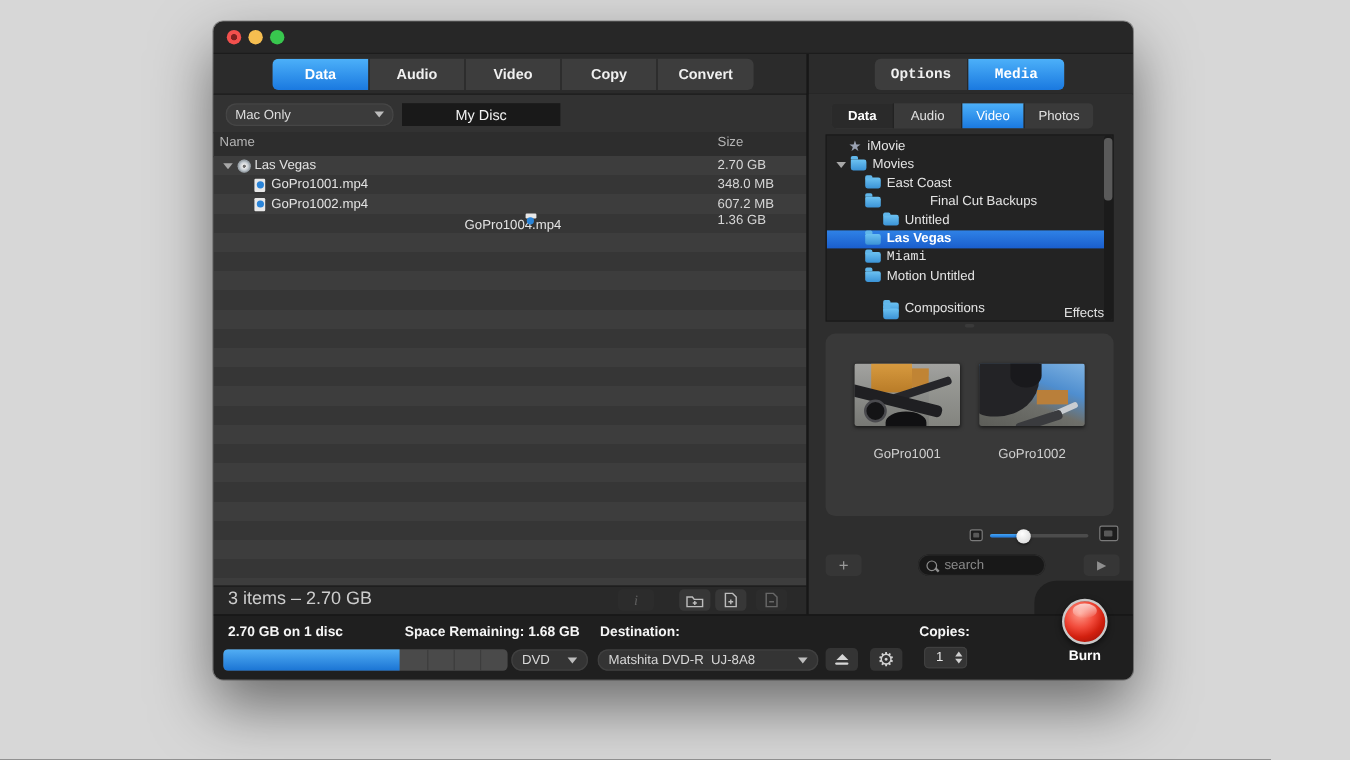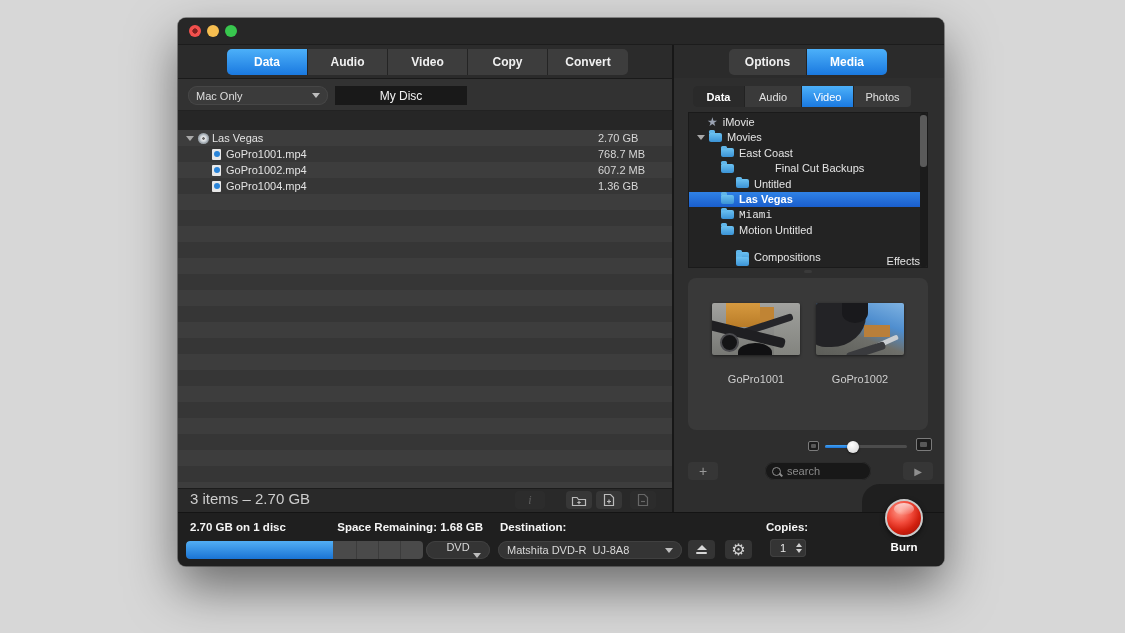--- a/index.html
+++ b/index.html
@@ -125,60 +125,64 @@
   </div>
 
   <div id="tabbar">
     <div class="seg-group" style="left:49px;top:4px;">
       <div class="seg active" style="width:80px;">Data</div>
       <div class="seg" style="width:79px;">Audio</div>
       <div class="seg" style="width:79px;">Video</div>
       <div class="seg" style="width:79px;">Copy</div>
       <div class="seg" style="width:80px;">Convert</div>
     </div>
-    <div class="seg-group" style="left:551px;top:4px;">
+    <div class="seg-group" style="left:551px;top:4px;font-family:Liberation Mono, monospace;">
       <div class="seg" style="width:77px;">Options</div>
       <div class="seg active" style="width:80px;">Media</div>
     </div>
     <div id="detach-btn">
       <svg width="22" height="17" viewBox="0 0 22 17">
         <rect x="2" y="5" width="13" height="9" rx="1.5" fill="#3f3f3f" stroke="#6a6a6a" stroke-width="1"></rect>
         <path d="M9 11 L16 4" stroke="#e6e6e6" stroke-width="1.6" fill="none"></path>
         <path d="M12 4 h4 v4" stroke="#e6e6e6" stroke-width="1.6" fill="none"></path>
       </svg>
     </div>
   </div>
 
   <div id="toolbar-row">
     <div class="dropdown" style="position:absolute;left:10px;top:7px;width:140px;height:19px;box-sizing:border-box;">
       <span>Mac Only</span>
       <span class="dd-arrow"></span>
     </div>
   </div>
   <div id="disc-name">My Disc</div>
 
+  <div id="list-header">
+    <span class="abs" style="left:5px;top:3px;">Name</span>
+    <span class="abs" style="left:420px;top:3px;">Size</span>
+  </div>
 
   <div id="file-list">
     <div class="list-row" style="top:0;">
       <span class="tri" style="margin-left:8px;"></span>
       <span class="disc-icon" style="margin-left:4px;"></span>
       <span style="margin-left:3px;">Las Vegas</span>
       <span class="list-size">2.70 GB</span>
     </div>
     <div class="list-row" style="top:16px;">
       <span class="vfile" style="margin-left:34px;"></span>
       <span style="margin-left:5px;">GoPro1001.mp4</span>
-      <span class="list-size">768.7 MB</span>
+      <span class="list-size">348.0 MB</span>
     </div>
     <div class="list-row" style="top:32px;">
       <span class="vfile" style="margin-left:34px;"></span>
       <span style="margin-left:5px;">GoPro1002.mp4</span>
       <span class="list-size">607.2 MB</span>
     </div>
-    <div class="list-row" style="top:48px;">
+    <div class="list-row" style="top:48px;flex-direction:column;">
       <span class="vfile" style="margin-left:34px;"></span>
       <span style="margin-left:5px;">GoPro1004.mp4</span>
       <span class="list-size">1.36 GB</span>
     </div>
   </div>
 
   <div id="status-bar">
     <span class="abs" style="left:12px;top:1px;font-size:15px;color:#cdcdcd;">3 items – 2.70 GB</span>
   </div>
   <div class="mini-btn dim" style="left:337px;width:30px;">
@@ -309,21 +313,21 @@
     <span class="bb-label" style="left:140px;top:8px;width:165px;text-align:right;">Space Remaining: 1.68 GB</span>
     <span class="bb-label" style="left:322px;top:8px;">Destination:</span>
 
     <div id="progress-track">
       <div id="progress-fill" style="width:147px;"></div>
       <div class="prog-sep" style="left:170px;"></div>
       <div class="prog-sep" style="left:192px;"></div>
       <div class="prog-sep" style="left:214px;"></div>
     </div>
 
-    <div class="bb-dd" style="left:248px;width:64px;flex-direction:column;">
+    <div class="bb-dd" style="left:248px;width:64px;">
       <span>DVD</span>
       <span class="dd-arrow"></span>
     </div>
     <div class="bb-dd" style="left:320px;width:184px;">
       <span style="white-space:pre;">Matshita DVD-R  UJ-8A8</span>
       <span class="dd-arrow"></span>
     </div>
 
     <div class="sq-btn" style="left:510px;">
       <span class="eject-tri"></span>

